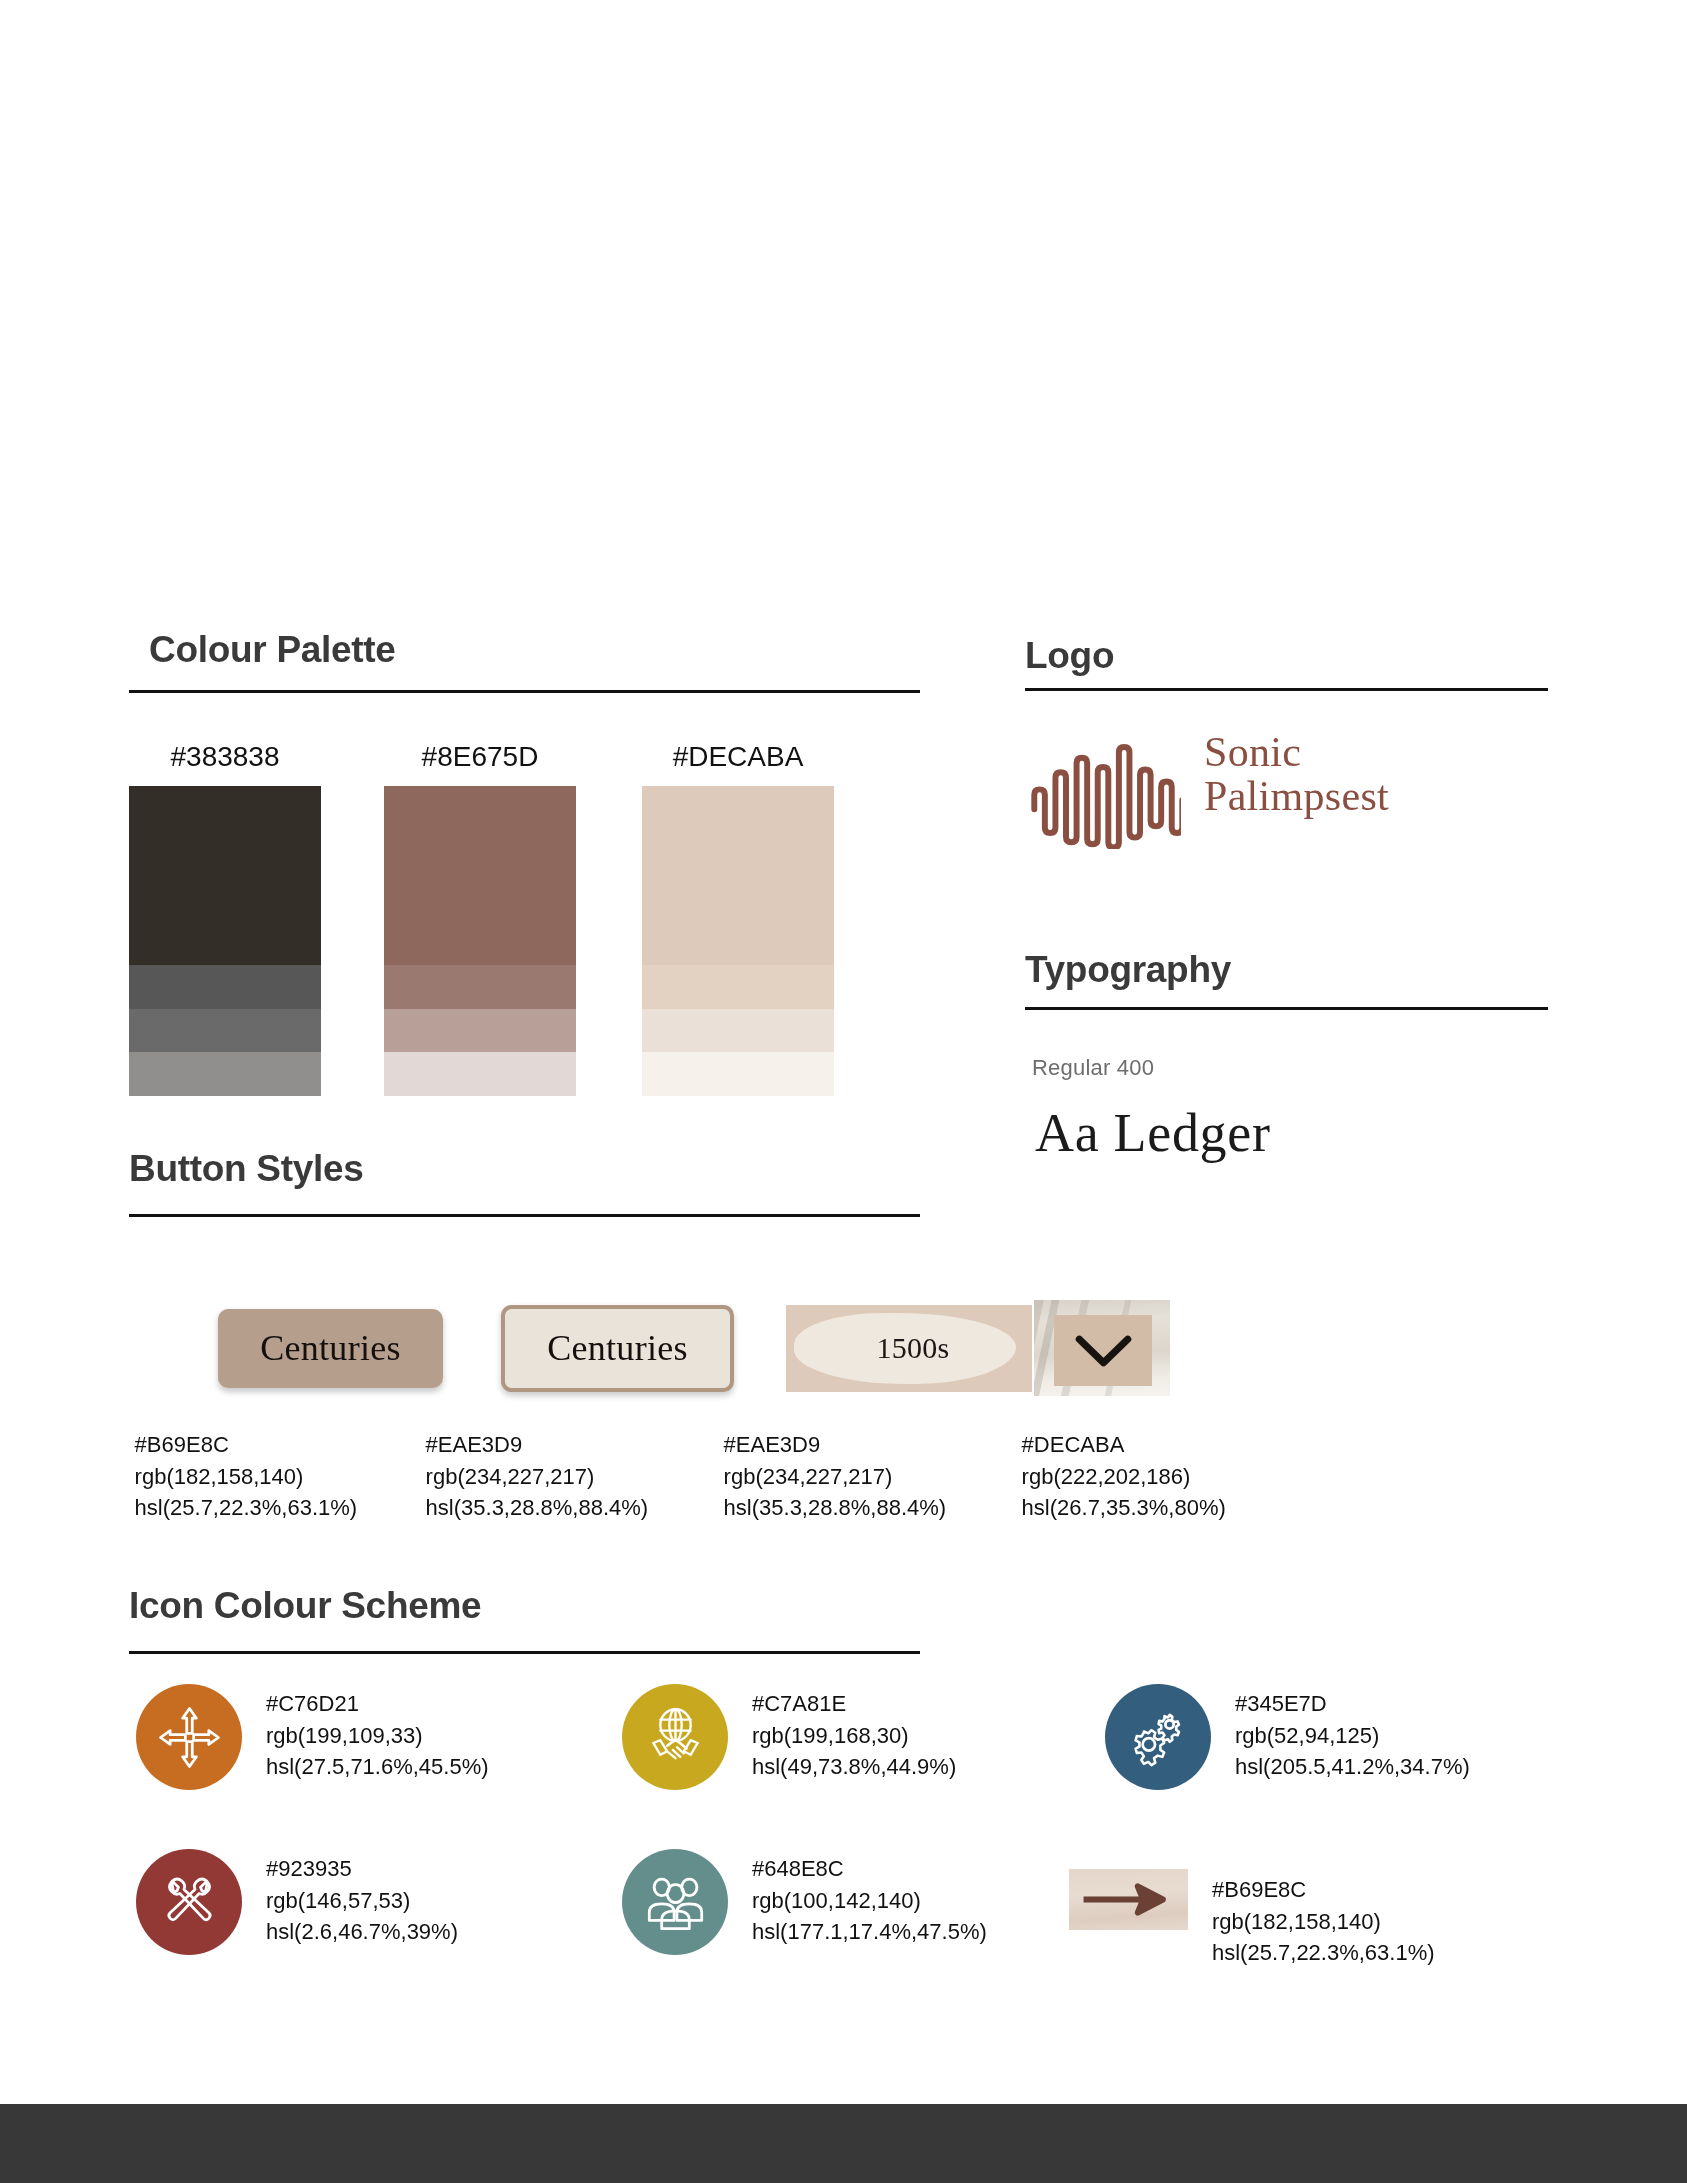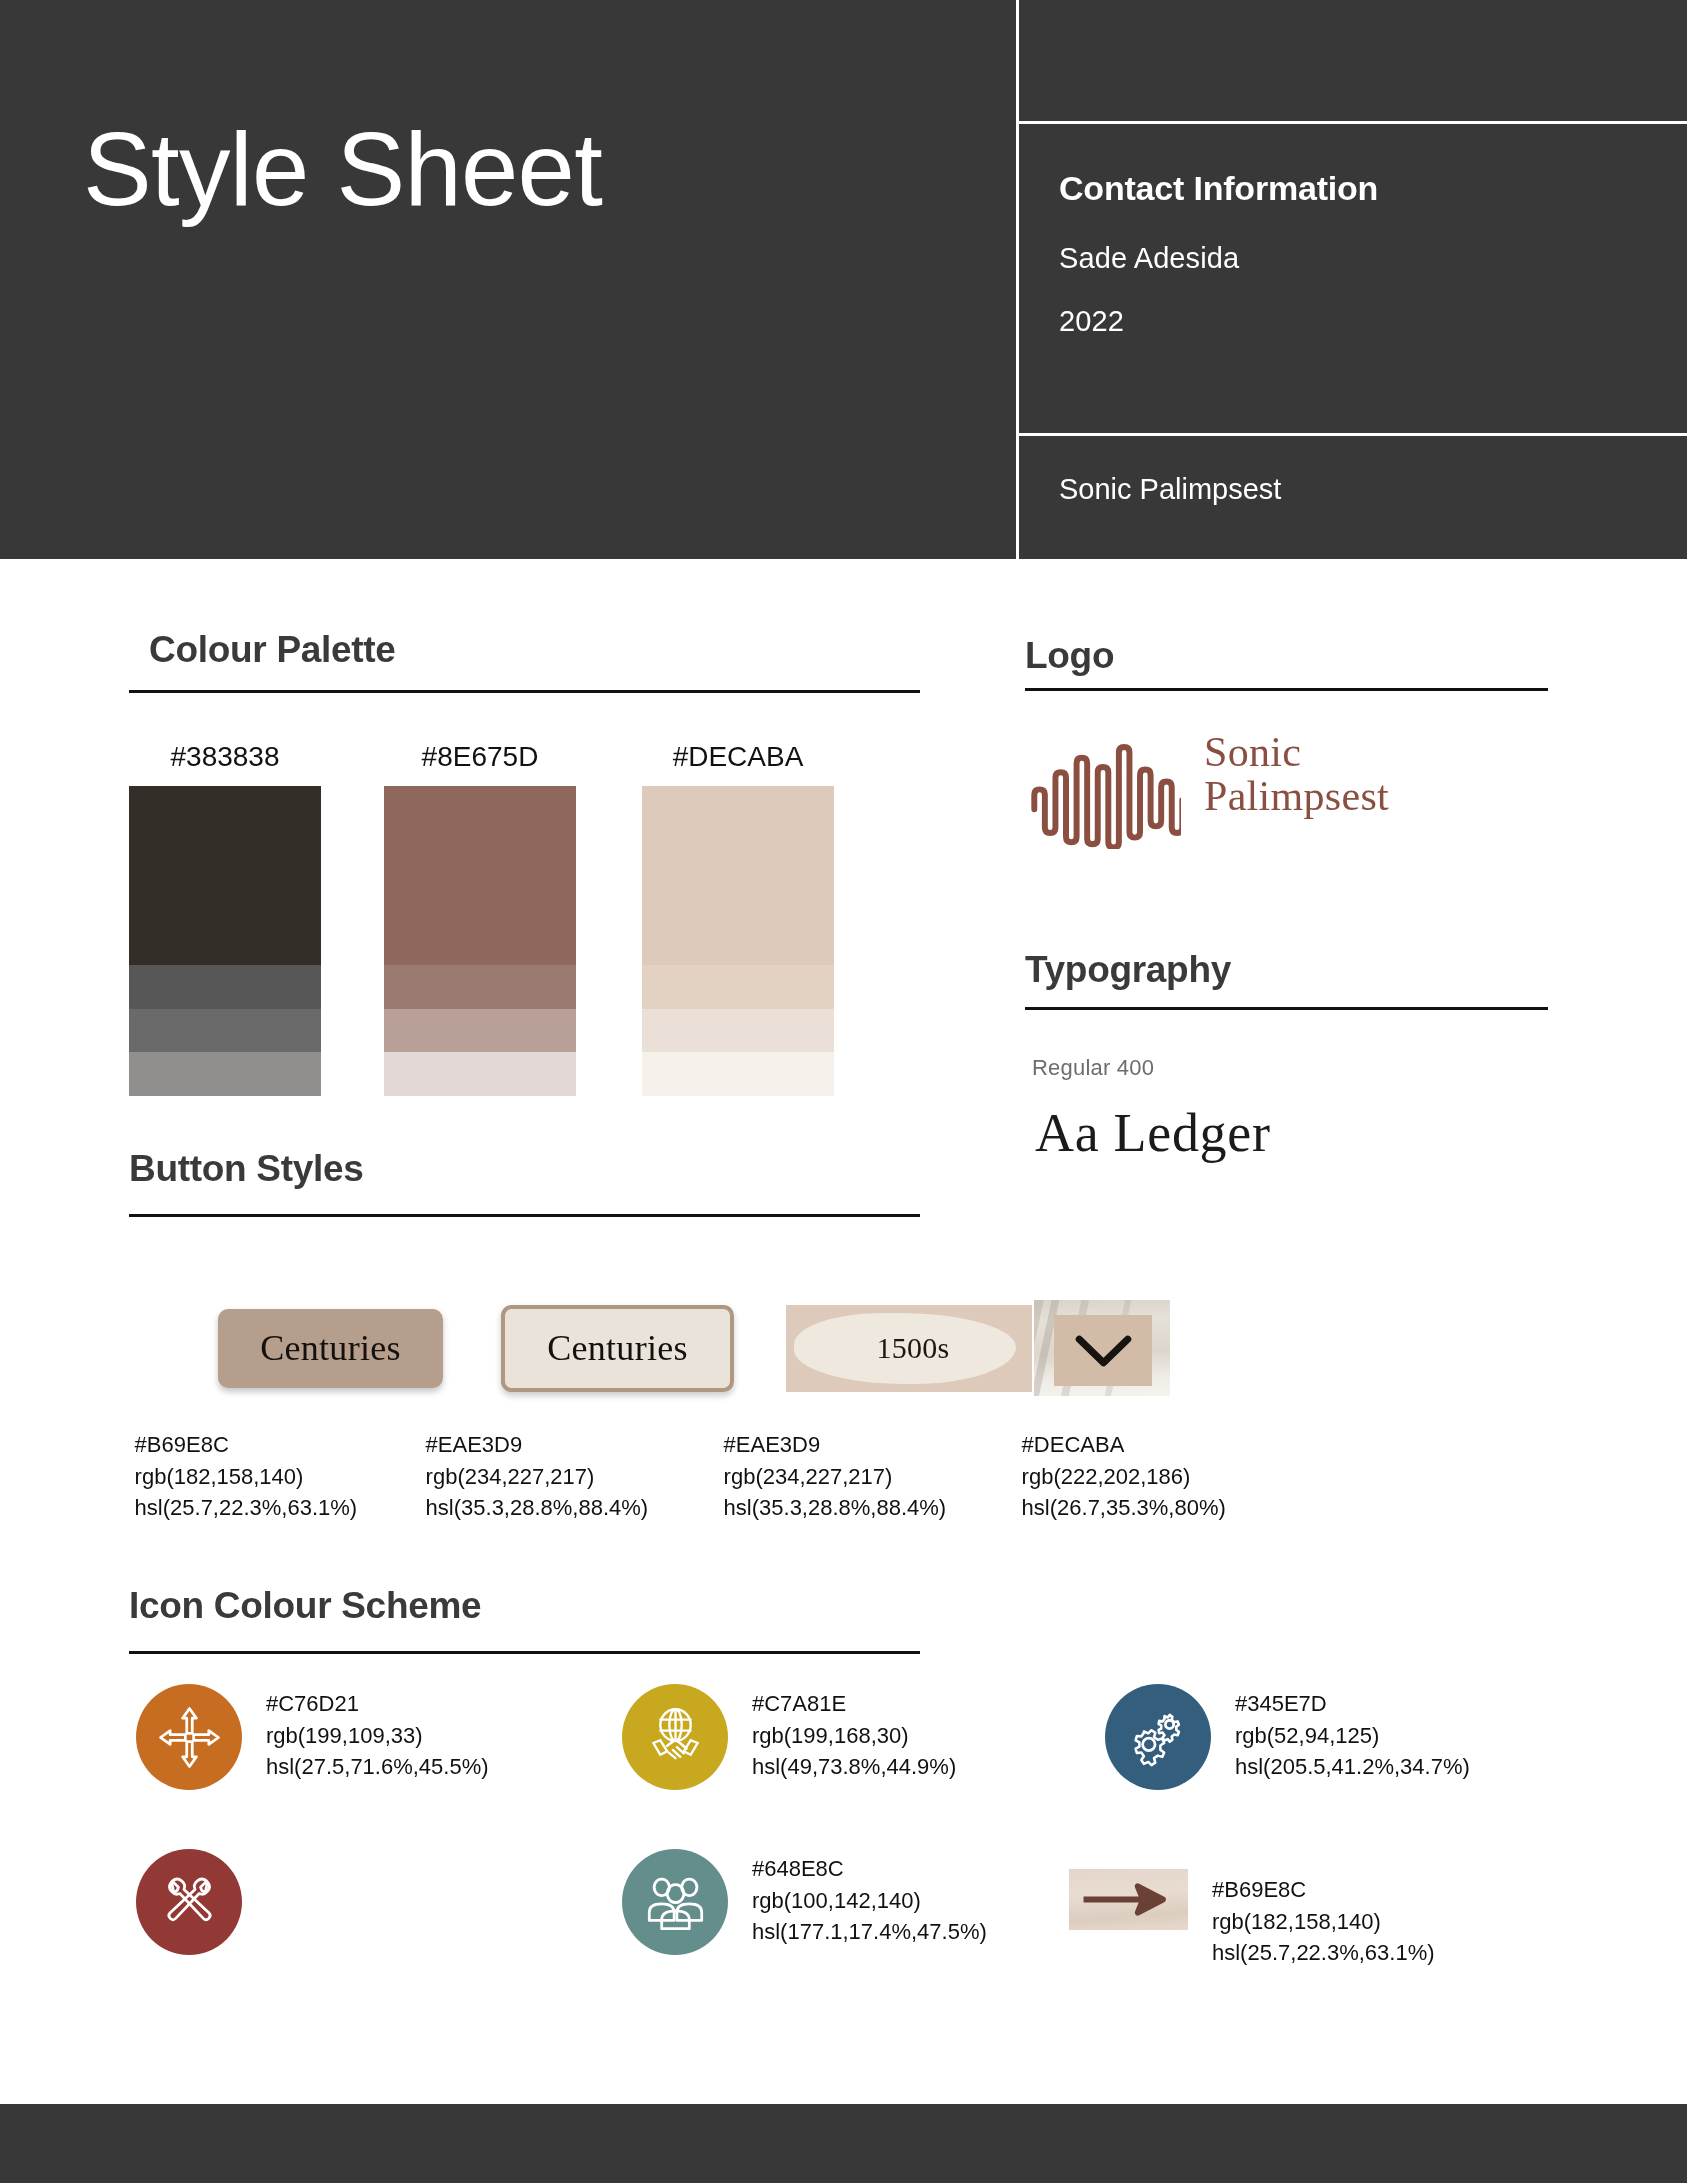--- a/index.html
+++ b/index.html
@@ -100,32 +100,20 @@
   .ico-rect-wrap{padding-top:20px;}
 
   
   .footer{position:absolute;left:0;top:2104px;width:1687px;height:79px;background:#383838;}
 </style>
 </head>
 <body>
 
 <div class="page">
 
-  <div class="header">
-    <div class="hdr-title">Style Sheet</div>
-    <div class="vdiv"></div>
-    <div class="hline1"></div>
-    <div class="hline2"></div>
-    <div class="contact">
-      <h2>Contact Information</h2>
-      <p>Sade Adesida</p>
-      <p>2022</p>
-    </div>
-    <div class="brandline">Sonic Palimpsest</div>
-  </div>
 
   <div class="sec-title" style="left:129px;top:629px;margin-left:20px;">Colour Palette</div>
   <div class="sec-rule" style="left:129px;top:690px;width:791px;"></div>
 
   <div class="palette">
     <div class="swatch-col" style="left:0px;">
       <div class="swatch-label">#383838</div>
       <div class="swatch-stack">
         <div class="band" id="p0b0" style="height: 58%; background: rgb(51, 46, 40);"></div>
         <div class="band" id="p0b1" style="height: 14%; background: rgb(87, 87, 87);"></div>
@@ -298,20 +286,25 @@
 
     <div class="icon-item" style="left:0px;top:165px;">
       <div class="ico-circle" id="ic3" style="background: rgb(146, 57, 53);">
         <svg width="69" height="69" viewBox="0 0 100 100">
           <g fill="none" stroke="#fff" stroke-width="4" stroke-linecap="round" stroke-linejoin="round">
             <path d="M24 20 q-6 7 0 14 q5 6 12 3 l34 36 q4 4 8 0 q4 -4 0 -8 l-36 -34 q3 -7 -3 -12 q-7 -6 -14 0 l9 9 -2 5 -5 2 Z"></path>
             <path d="M76 20 q6 7 0 14 q-5 6 -12 3 l-34 36 q-4 4 -8 0 q-4 -4 0 -8 l36 -34 q-3 -7 3 -12 q7 -6 14 0 l-9 9 2 5 5 2 Z"></path>
           </g>
         </svg>
       </div>
+      <div class="ico-meta">
+        <div>#923935</div>
+        <div>rgb(146,57,53)</div>
+        <div>hsl(2.6,46.7%,39%)</div>
+      </div>
     </div>
 
     <div class="icon-item" style="left:486px;top:165px;">
       <div class="ico-circle" id="ic4" style="background: rgb(100, 142, 140);">
         <svg width="69" height="69" viewBox="0 0 100 100">
           <g fill="none" stroke="#fff" stroke-width="4" stroke-linejoin="round">
             <path d="M30 40 a11 12 0 1 1 0.1 0 Z"></path>
             <path d="M12 76 v-12 q0 -12 18 -12 q18 0 18 12 v12 Z"></path>
             <path d="M70 40 a11 12 0 1 1 0.1 0 Z"></path>
             <path d="M52 76 v-12 q0 -12 18 -12 q18 0 18 12 v12 Z"></path>

